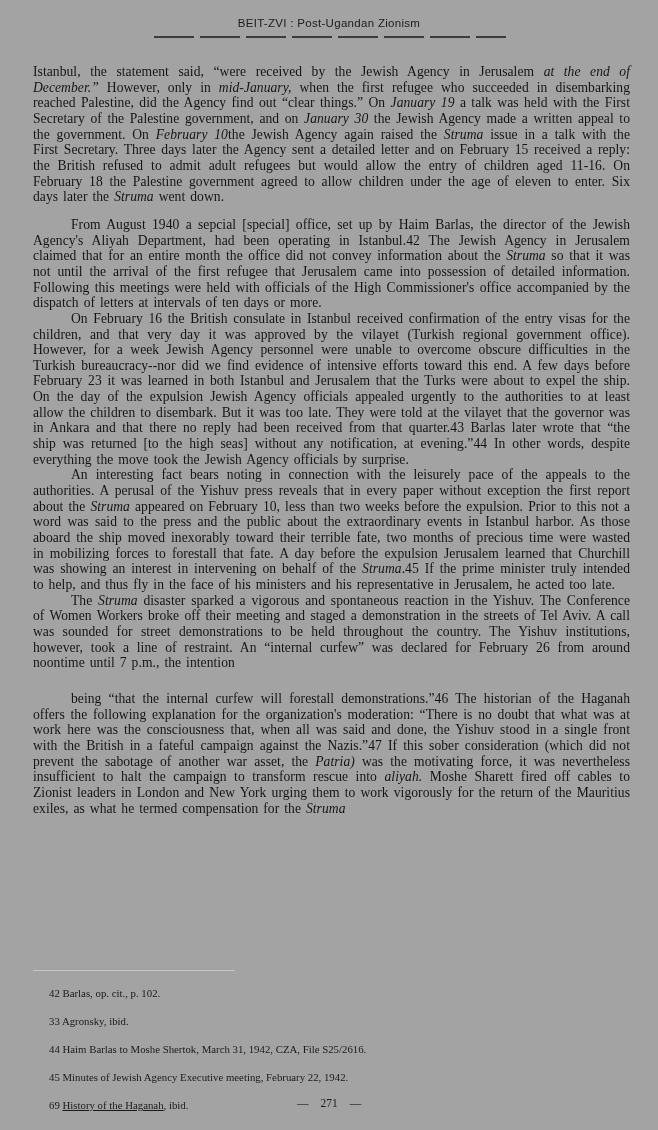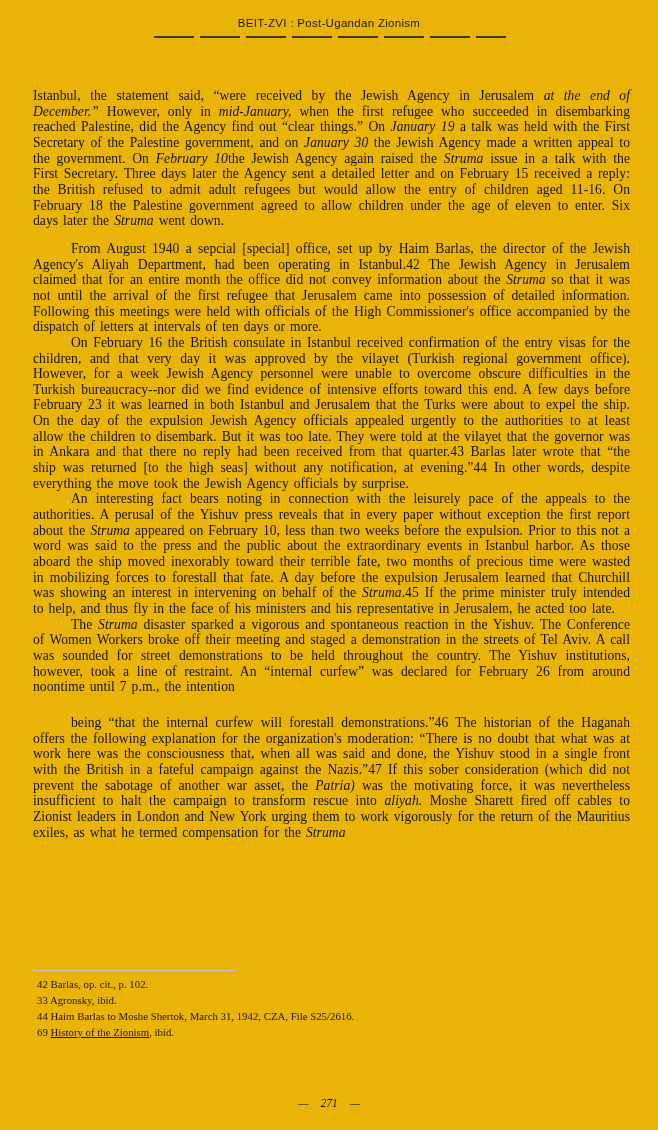--- a/index.html
+++ b/index.html
@@ -4,21 +4,21 @@
 <style>
   html, body {
     margin: 0;
     padding: 0;
     background: #ffffff;
   }
   .sheet {
     position: relative;
     width: 658px;
     height: 1130px;
-    background: #eab308;
+    background: #a3a3a3;
     color: #151515;
     font-family: "Liberation Serif", serif;
     overflow: hidden;
   }
   .header-title {
     position: absolute;
     top: 17px;
     left: 0;
     right: 0;
     text-align: center;
@@ -30,21 +30,21 @@
   .header-rule {
     position: absolute;
     top: 36px;
     left: 154px;
     width: 352px;
     height: 2px;
     background: repeating-linear-gradient(90deg, #3c3c3c 0 40px, transparent 40px 46px);
   }
   .body-text {
     position: absolute;
-    top: 88px;
+    top: 64px;
     left: 33px;
     width: 597px;
     font-size: 13.6px;
     line-height: 15.66px;
     text-align: justify;
     word-spacing: 1.5px;
     letter-spacing: 0.05px;
   }
   .para { margin: 0; }
   .para.ind { text-indent: 38px; }
@@ -60,30 +60,29 @@
     font-size: 10.8px;
     line-height: 12.1px;
     color: #1a1a1a;
   }
   .fn-rule {
     width: 202px;
     height: 0;
     border-top: 1px solid #c4c4c4;
     margin-bottom: 7px;
   }
-  .fn-line { margin: 4px; }
+  .fn-line { margin: 16px; }
   .footer {
     position: absolute;
     top: 1097px;
     left: 0;
     right: 0;
     text-align: center;
     font-size: 11.5px;
     color: #1c1c1c;
-    font-style: italic;
   }
   .footer .dash { margin: 0 12px; }
 </style>
 </head>
 <body>
 
 <div class="sheet">
 
   <div class="header-title">BEIT-ZVI : Post-Ugandan Zionism</div>
 
@@ -97,21 +96,22 @@
       <p class="para ind"><span>The </span><span class="it">Struma</span><span> disaster sparked a vigorous and spontaneous reaction in the Yishuv. The Conference of Women Workers broke off their meeting and staged a demonstration in the streets of Tel Aviv. A call was sounded for street demonstrations to be held throughout the country. The Yishuv institutions, however, took a line of restraint. An “internal curfew” was declared for February 26 from around noontime until 7 p.m., the intention</span></p>
       <p class="para ind sp-large"><span>being “that the internal curfew will forestall demonstrations.”46 The historian of the Haganah offers the following explanation for the organization's moderation: “There is no doubt that what was at work here was the consciousness that, when all was said and done, the Yishuv stood in a single front with the British in a fateful campaign against the Nazis.”47 If this sober consideration (which did not prevent the sabotage of another war asset, the </span><span class="it">Patria)</span><span> was the motivating force, it was nevertheless insufficient to halt the campaign to transform rescue into </span><span class="it">aliyah.</span><span> Moshe Sharett fired off cables to Zionist leaders in London and New York urging them to work vigorously for the return of the Mauritius exiles, as what he termed compensation for the </span><span class="it">Struma</span></p>
     </div>
 
   <div class="footnotes">
     <div class="fn-rule"></div>
     <div>
         <p class="fn-line"><span>42 Barlas, op. cit., p. 102.</span></p>
         <p class="fn-line"><span>33 Agronsky, ibid.</span></p>
         <p class="fn-line"><span>44 Haim Barlas to Moshe Shertok, March 31, 1942, CZA, File S25/2616.</span></p>
-        <p class="fn-line"><span>69 </span><span class="ul">History of the Zionism</span><span>, ibid.</span></p>
+        <p class="fn-line"><span>45 Minutes of Jewish Agency Executive meeting, February 22, 1942.</span></p>
+        <p class="fn-line"><span>69 </span><span class="ul">History of the Haganah</span><span>, ibid.</span></p>
       </div>
   </div>
 
   <div class="footer">
     <span class="dash">—</span><span>271</span><span class="dash">—</span>
   </div>
 
 </div>
 
 </body></html>

